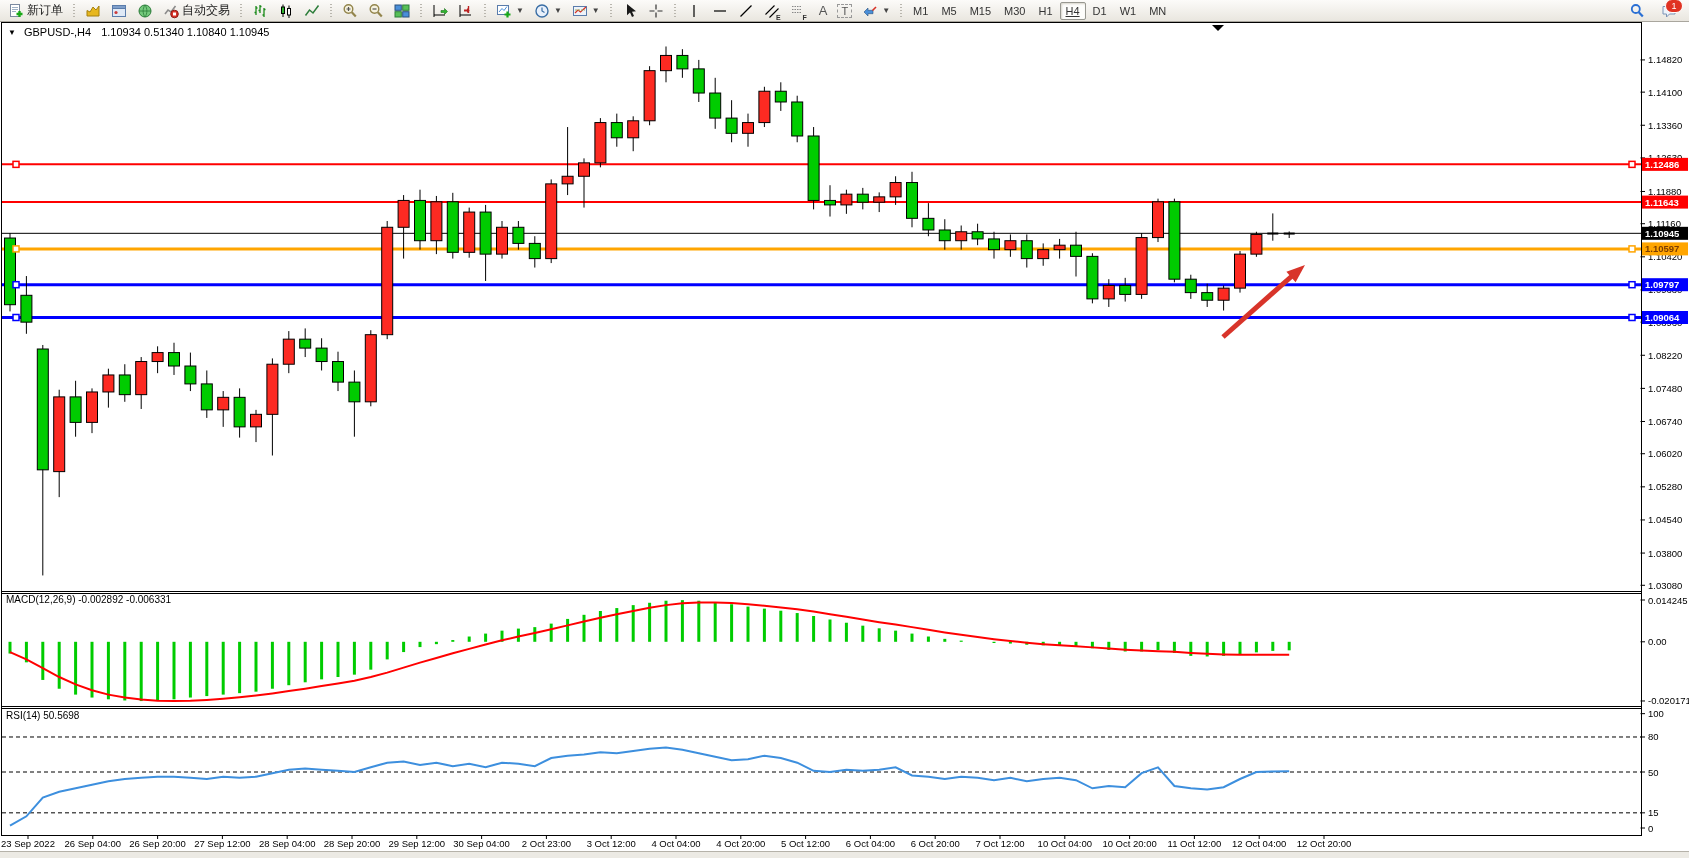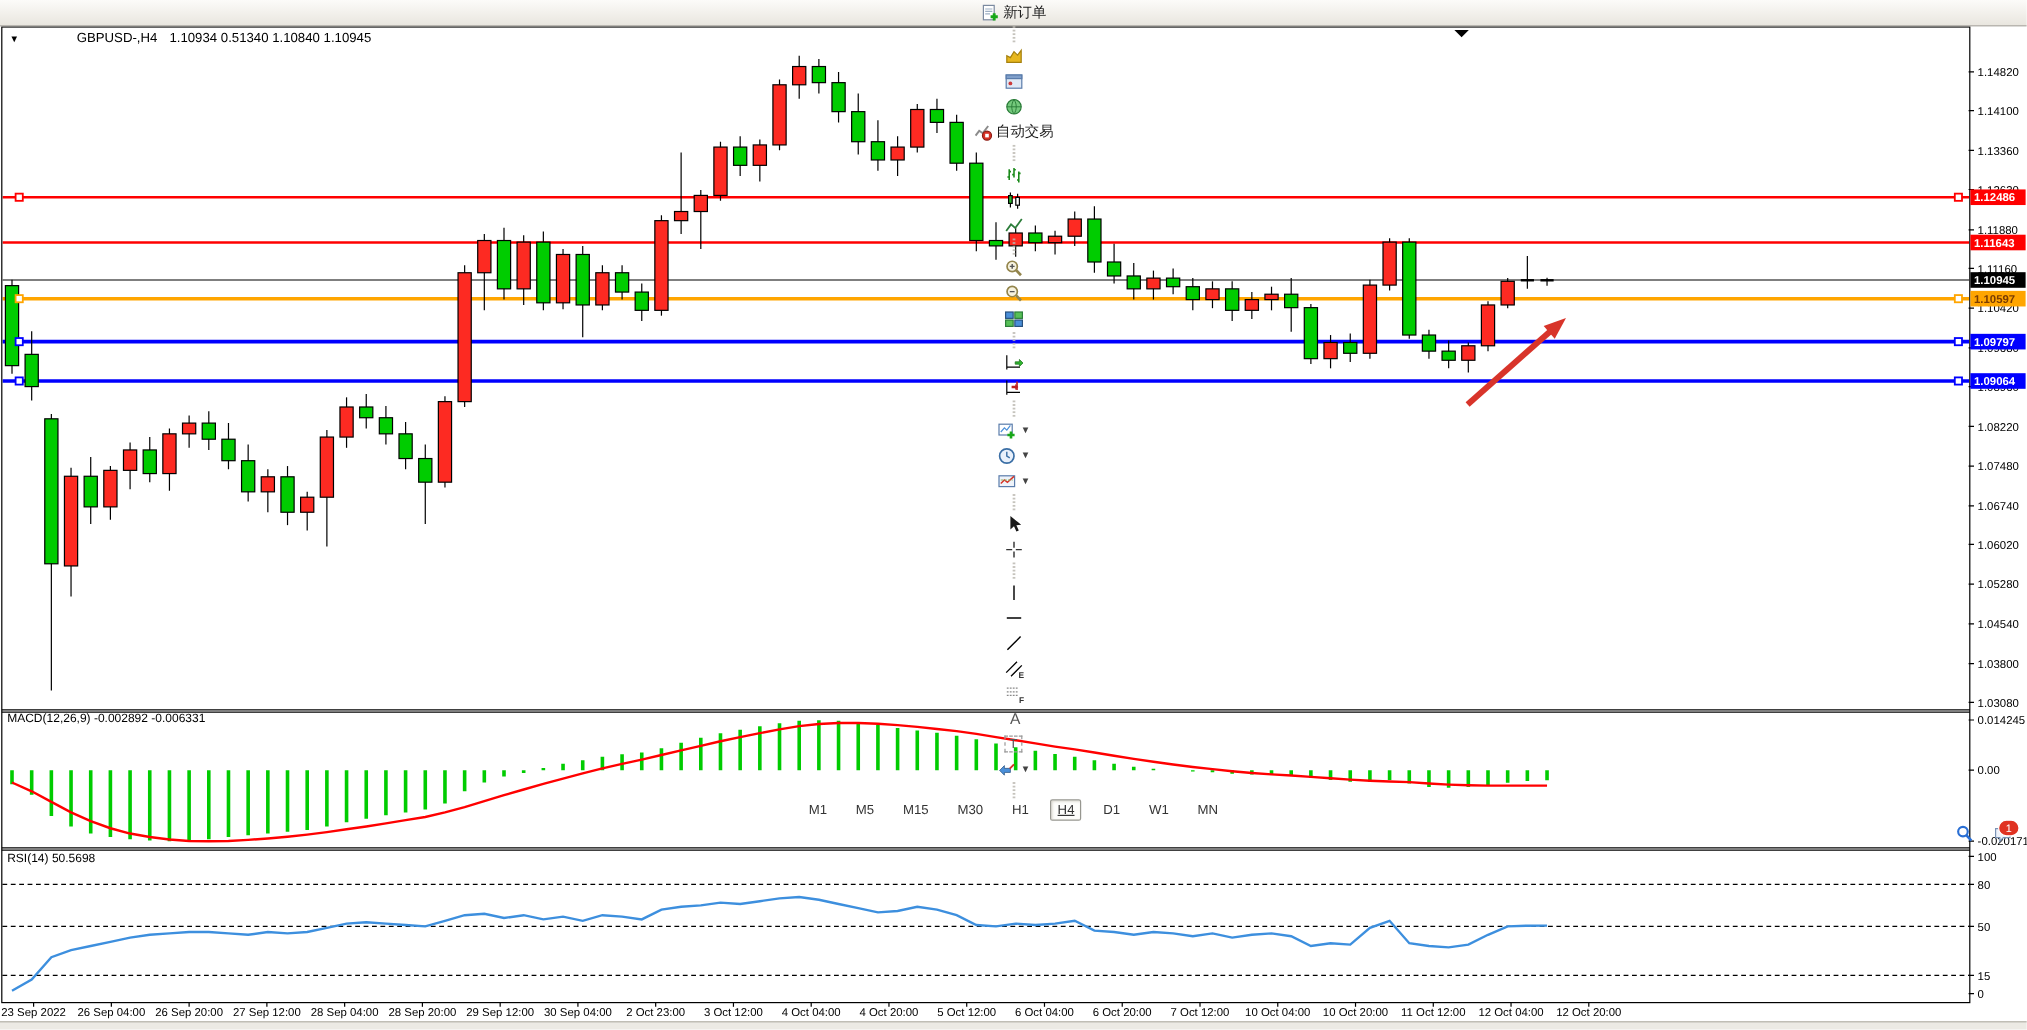--- a/index.html
+++ b/index.html
@@ -1,29 +1,29 @@
 <!DOCTYPE html>
 <html><head>
 <meta charset="utf-8">
 <style>
   html,body{margin:0;padding:0;background:#fff;}
   body{width:1689px;height:858px;overflow:hidden;position:relative;
        font-family:"Liberation Sans","DejaVu Sans",sans-serif;}
   
   .toolbar{position:absolute;top:0;left:0;width:1689px;height:22px;box-sizing:border-box;
     background:linear-gradient(#fcfbf9,#e9e6df);border-bottom:1px solid #a9a69e;
-    display:flex;align-items:center;padding:0 3px;z-index:10;flex-direction:column;}
+    display:flex;align-items:center;padding:0 3px;z-index:10;}
   .grip{width:4px;height:15px;margin:0 4px;flex:0 0 auto;
     background-image:radial-gradient(circle,#b9b6ae 34%,transparent 38%);background-size:4px 3px;}
   .tbtn{display:flex;align-items:center;gap:3px;height:19px;padding:0 4px;border:1px solid transparent;
     border-radius:2px;font-size:12px;color:#1c1c1c;flex:0 0 auto;cursor:default;}
   .icn{width:16px;height:16px;display:inline-block;flex:0 0 auto;position:relative;}
   .drop{font-size:8px;color:#444;margin-left:1px;}
   .sub{position:absolute;right:-1px;bottom:-2px;font-size:7px;font-weight:bold;color:#333;}
-  .tf-group{display:flex;align-items:center;gap:12px;}
+  .tf-group{display:flex;align-items:center;gap:1px;}
   .tf{font-size:11px;color:#333;padding:1px 5px;border:1px solid transparent;border-radius:2px;height:14px;line-height:14px;}
   .tf.active{background:#fdfdfb;border:1px solid #979790;box-shadow:inset 1px 1px 2px #d8d5cc;text-decoration:underline;}
   .right-tools{margin-left:auto;display:flex;align-items:center;gap:6px;padding-right:4px;}
   .badge{position:absolute;top:-4px;right:-6px;min-width:12px;height:12px;border-radius:7px;background:#e03222;
     color:#fff;font-size:9px;line-height:12px;text-align:center;padding:0 2px;border:1px solid #fff;}
   
   .overlay{position:absolute;z-index:5;color:#000;white-space:nowrap;}
   #chart-title-bar{top:26px;left:8px;font-size:11px;display:flex;gap:8px;align-items:center;}
   #chart-title-bar .tri{font-size:8px;}
   #macd-label{top:594px;left:6px;font-size:10px;}
@@ -688,18 +688,18 @@
       <text x="1324" y="847" text-anchor="middle" font-size="9.5" fill="#000" font-family="Liberation Sans, DejaVu Sans, sans-serif">12 Oct 20:00</text>
     </g>
     <g>
       <line x1="1223" y1="337" x2="1292" y2="276" stroke="#d8342a" stroke-width="5"></line>
       <polygon points="1305,265 1295.6,282.3 1286.4,271.7" fill="#d8342a"></polygon>
     </g>
   </svg>
 
 <div class="overlay" id="chart-title-bar">
   <span class="tri">▼</span>
-  <span style="margin-right:2px;margin-left:40px;">GBPUSD-,H4</span>
+  <span style="margin-right:2px;">GBPUSD-,H4</span>
   <span>1.10934 0.51340 1.10840 1.10945</span>
 </div>
 <div class="overlay" id="macd-label">MACD(12,26,9) -0.002892 -0.006331</div>
 <div class="overlay" id="rsi-label">RSI(14) 50.5698</div>
 <div class="bottom-strip"></div>
 
 </body></html>

